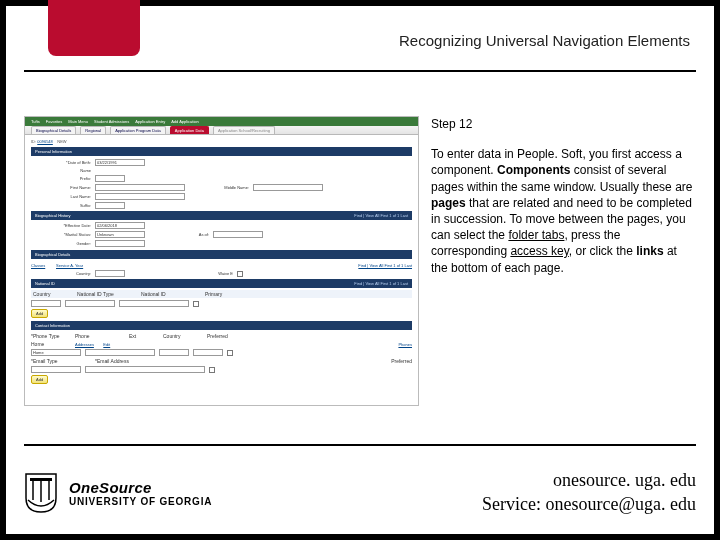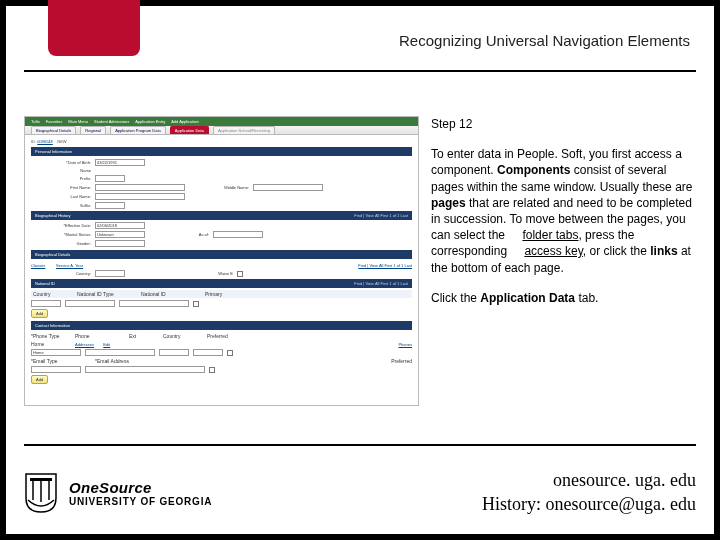--- a/index.html
+++ b/index.html
@@ -100,21 +100,21 @@
   .ss-gridhead .right{ color:#b8cff0;}
 
   .text-col {
     flex: 1;
     font-size: 12px;
     color: #000;
     line-height: 1.35;
   }
   .step-label { margin-bottom: 14px; }
   .para { margin-bottom: 14px; }
-  .u { text-decoration: underline; margin-left: 14px; }
+  .u { text-decoration: underline; }
 
   .footer-line {
     position: absolute;
     left: 18px; right: 18px;
     bottom: 88px;
     height: 2px;
     background: #000;
   }
   .footer {
     position: absolute;
@@ -300,23 +300,20 @@
         <div class="ss-row">
             <span class="ss-btn">Add</span>
           </div>
       </div>
     </div>
 
     <div class="text-col">
       <div class="step-label">Step 12</div>
       <div class="para">
         <span>To enter data in People. Soft, you first access a component. </span><b>Components</b><span> consist of several pages within the same window. Usually these are </span><b>pages</b><span> that are related and need to be completed in succession. To move between the pages, you can select the </span><span class="u">folder tabs</span><span>, press the corresponding </span><span class="u">access key</span><span>, or click the </span><b>links</b><span> at the bottom of each page.</span>
-      </div>
-      <div class="para">
-        <span>Click the </span><b>Application Data</b><span> tab.</span>
       </div>
     </div>
   </div>
 
   <div class="footer-line"></div>
 
   <div class="footer">
     <div class="logo">
       <div class="shield">
         <svg viewBox="0 0 34 42">
@@ -328,17 +325,17 @@
           <path d="M4 28 q13 12 26 0" fill="none" stroke="#000" stroke-width="1.5"></path>
         </svg>
       </div>
       <div class="logo-text">
         <div class="onesource">OneSource</div>
         <div class="uga">UNIVERSITY OF GEORGIA</div>
       </div>
     </div>
     <div class="footer-links">
       <div>onesource. uga. edu</div>
-      <div><span>History: </span><span>onesource@uga. edu</span></div>
+      <div><span>Service: </span><span>onesource@uga. edu</span></div>
     </div>
   </div>
 
 </div>
 
 </body></html>

